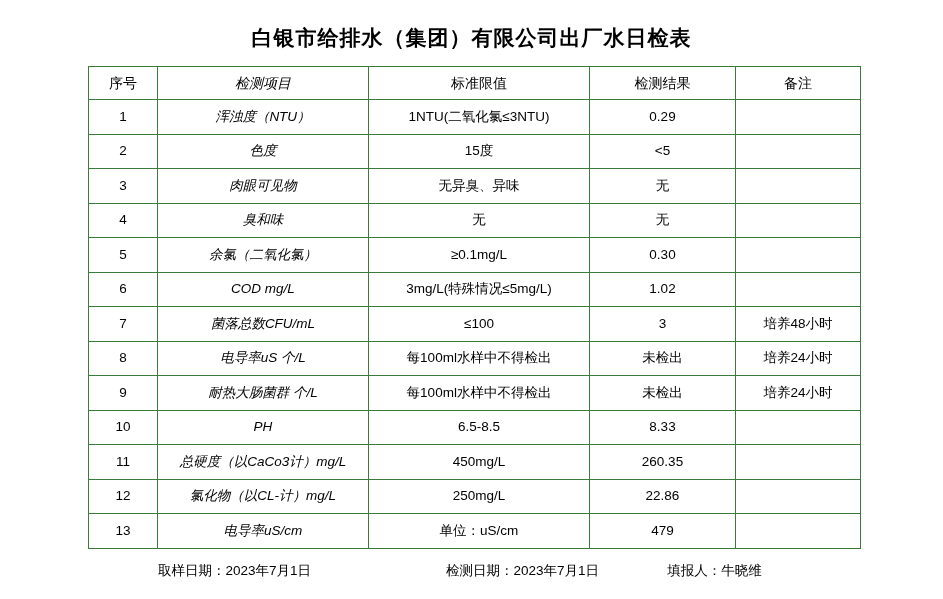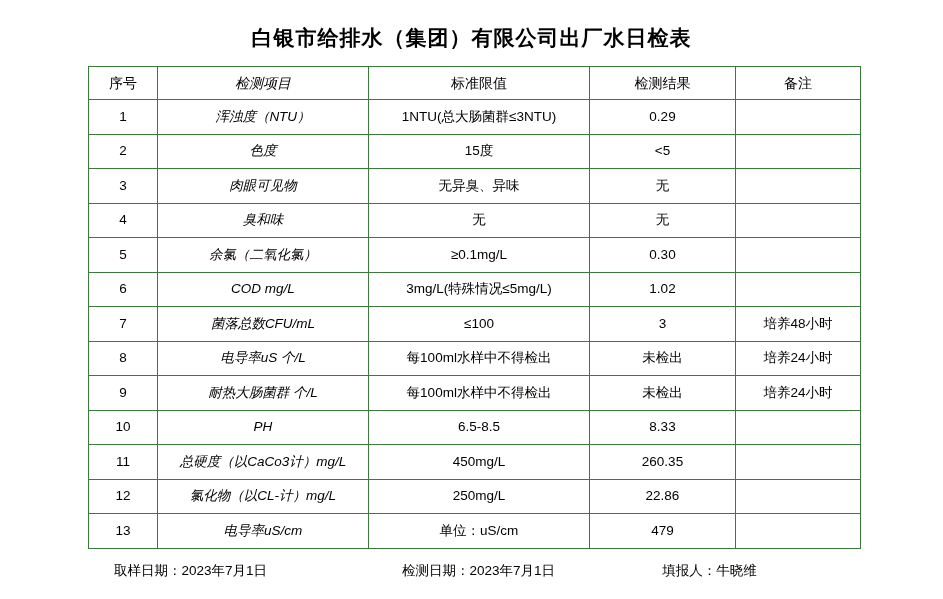--- a/index.html
+++ b/index.html
@@ -61,23 +61,23 @@
   .col-4 { width: 124px; }
   .footer {
     display: flex;
     padding: 0 88px;
     margin-top: 13px;
     font-size: 13.5px;
   }
   .footer .f-item {
     white-space: nowrap;
   }
-  .footer .f-sample { margin-left: 26px; }
+  .footer .f-sample { margin-left: 70px; }
   .footer .f-test { margin-left: 135px; }
-  .footer .f-reporter { margin-left: 107px; }
+  .footer .f-reporter { margin-left: 68px; }
   .mono-ish {
     font-family: "Liberation Sans", sans-serif;
     margin-top: 23px;
   }
 </style>
 </head>
 <body>
 
 <div class="page">
 
@@ -91,21 +91,21 @@
           <td class="col-1">检测项目</td>
           <td class="col-2">标准限值</td>
           <td class="col-3">检测结果</td>
           <td class="col-4">备注</td>
         </tr>
       </thead>
       <tbody>
         <tr>
           <td class="col-0">1</td>
           <td class="col-1">浑浊度（NTU）</td>
-          <td class="col-2">1NTU(总大肠菌群≤3NTU)</td>
+          <td class="col-2">1NTU(二氧化氯≤3NTU)</td>
           <td class="col-3">0.29</td>
           <td class="col-4"></td>
         </tr>
         <tr>
           <td class="col-0">2</td>
           <td class="col-1">色度</td>
           <td class="col-2">15度</td>
           <td class="col-3">&lt;5</td>
           <td class="col-4"></td>
         </tr>

